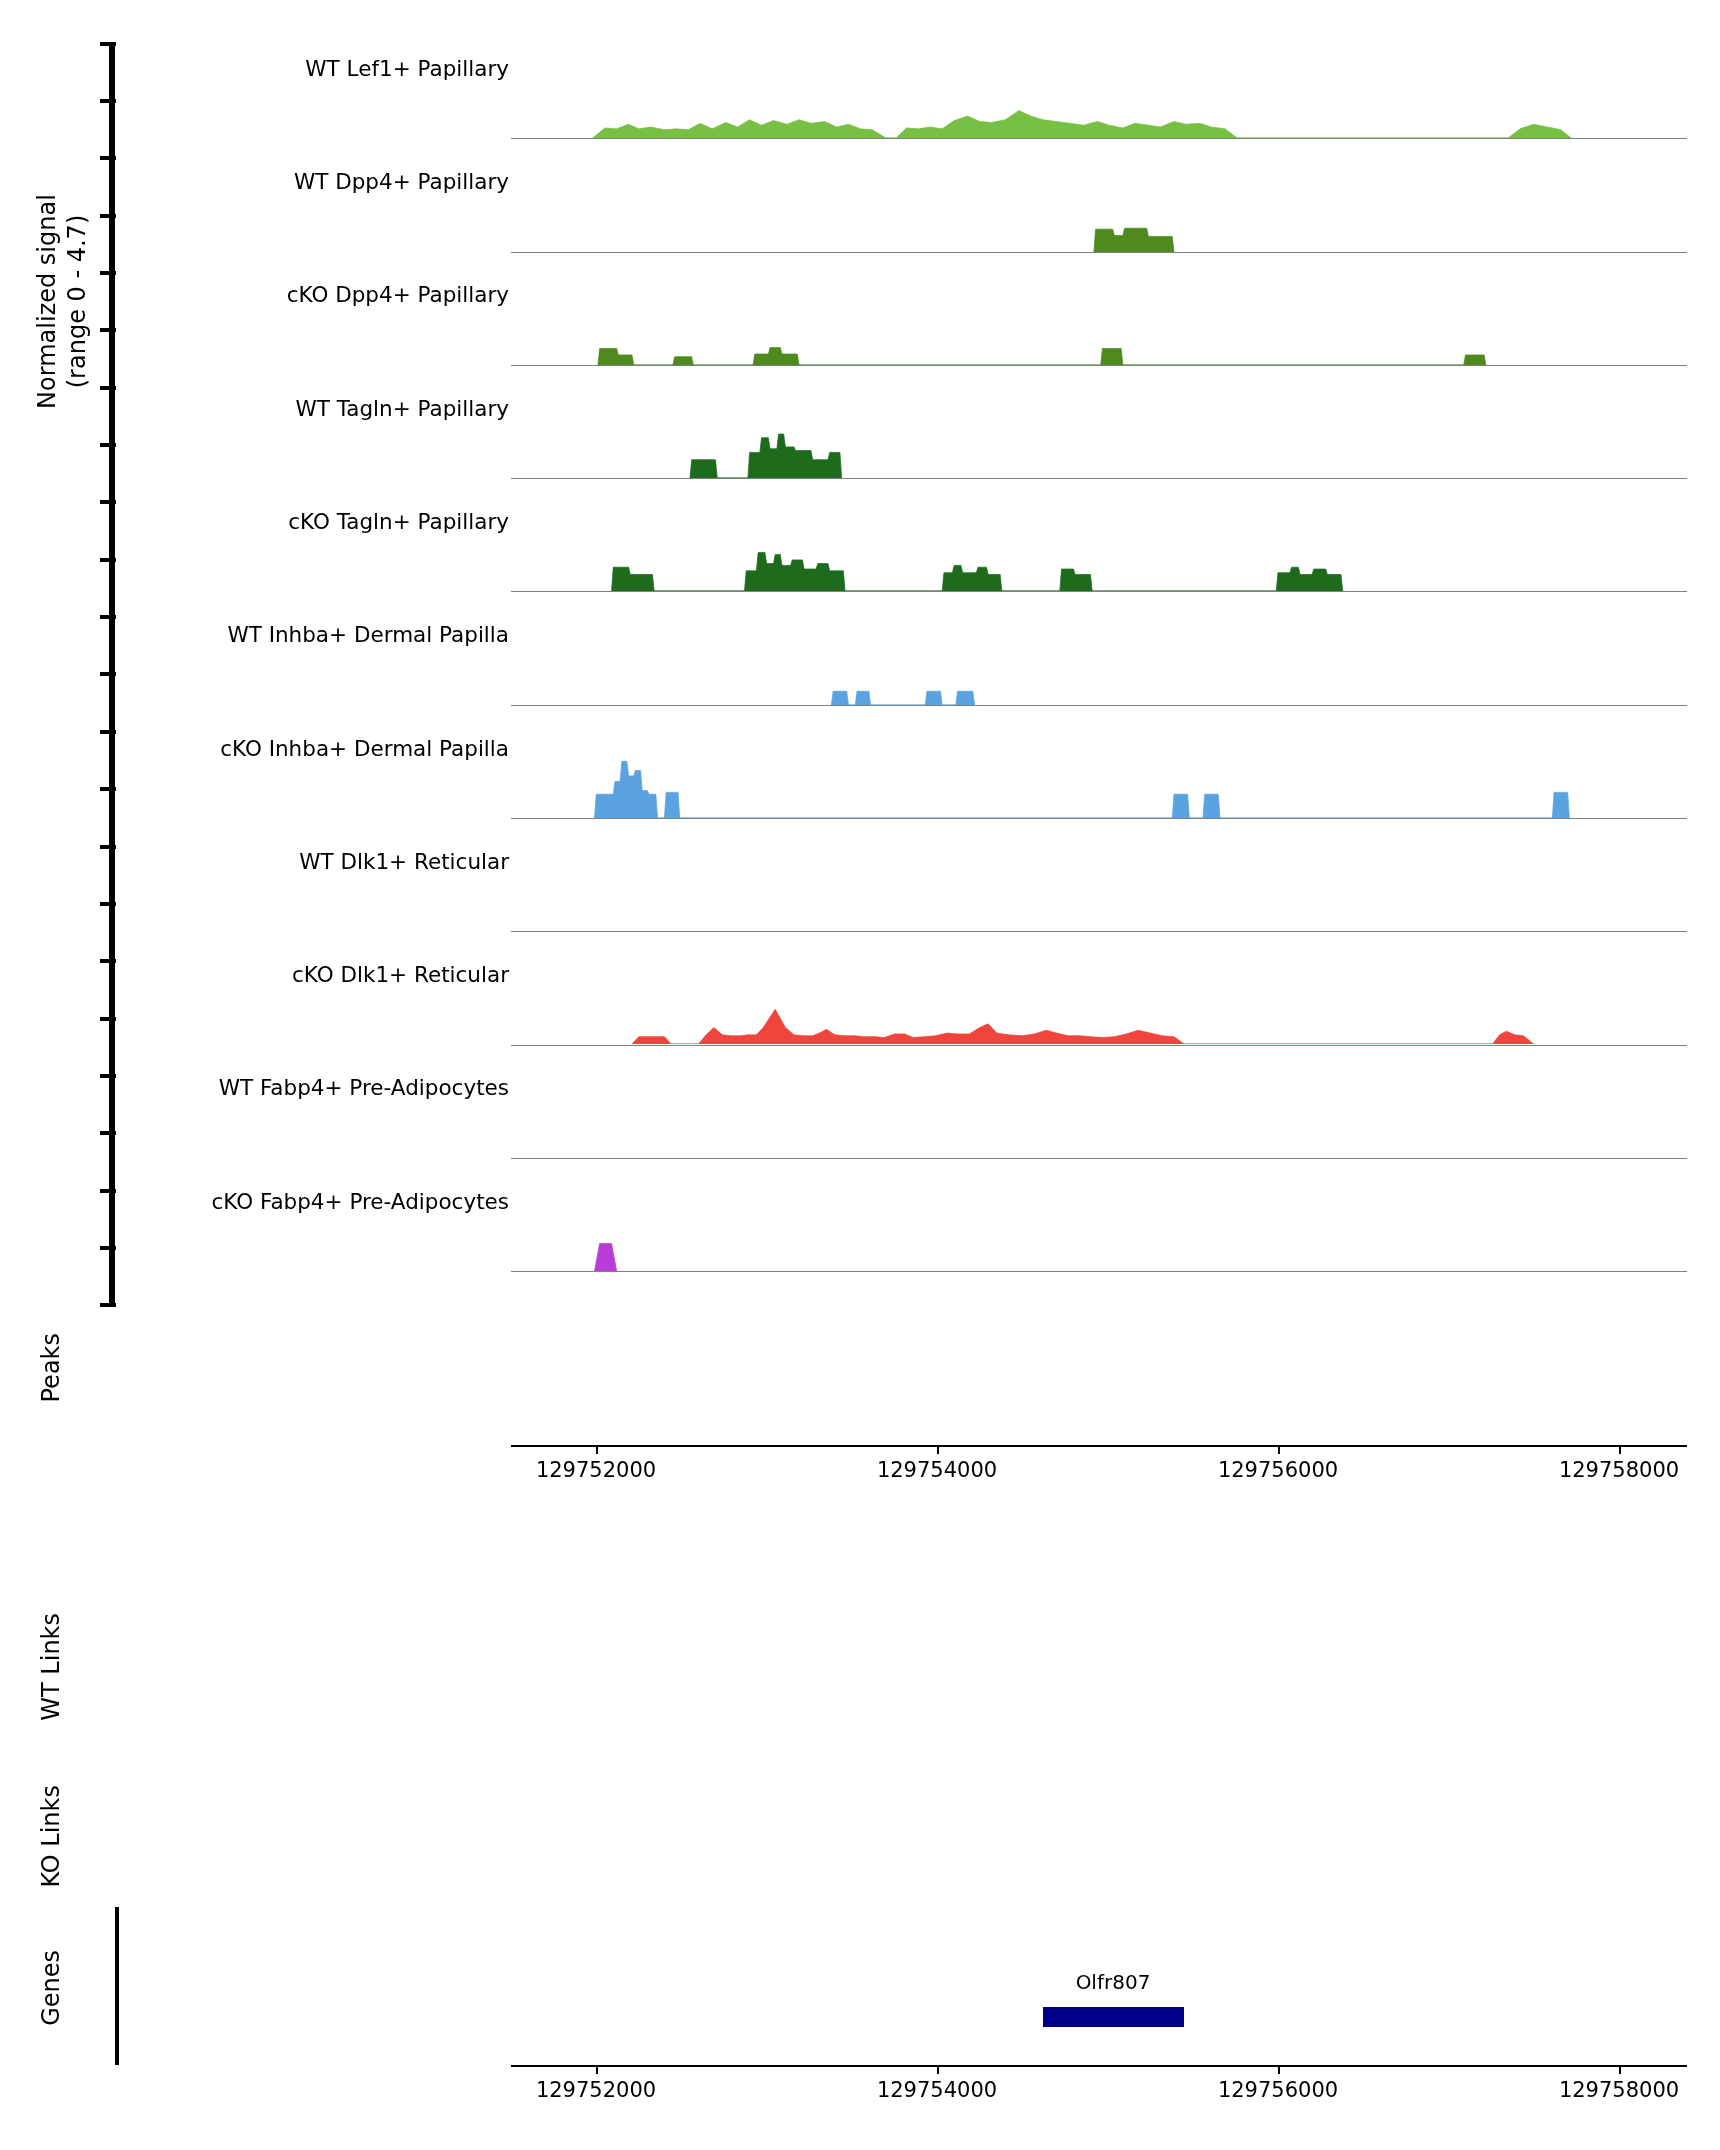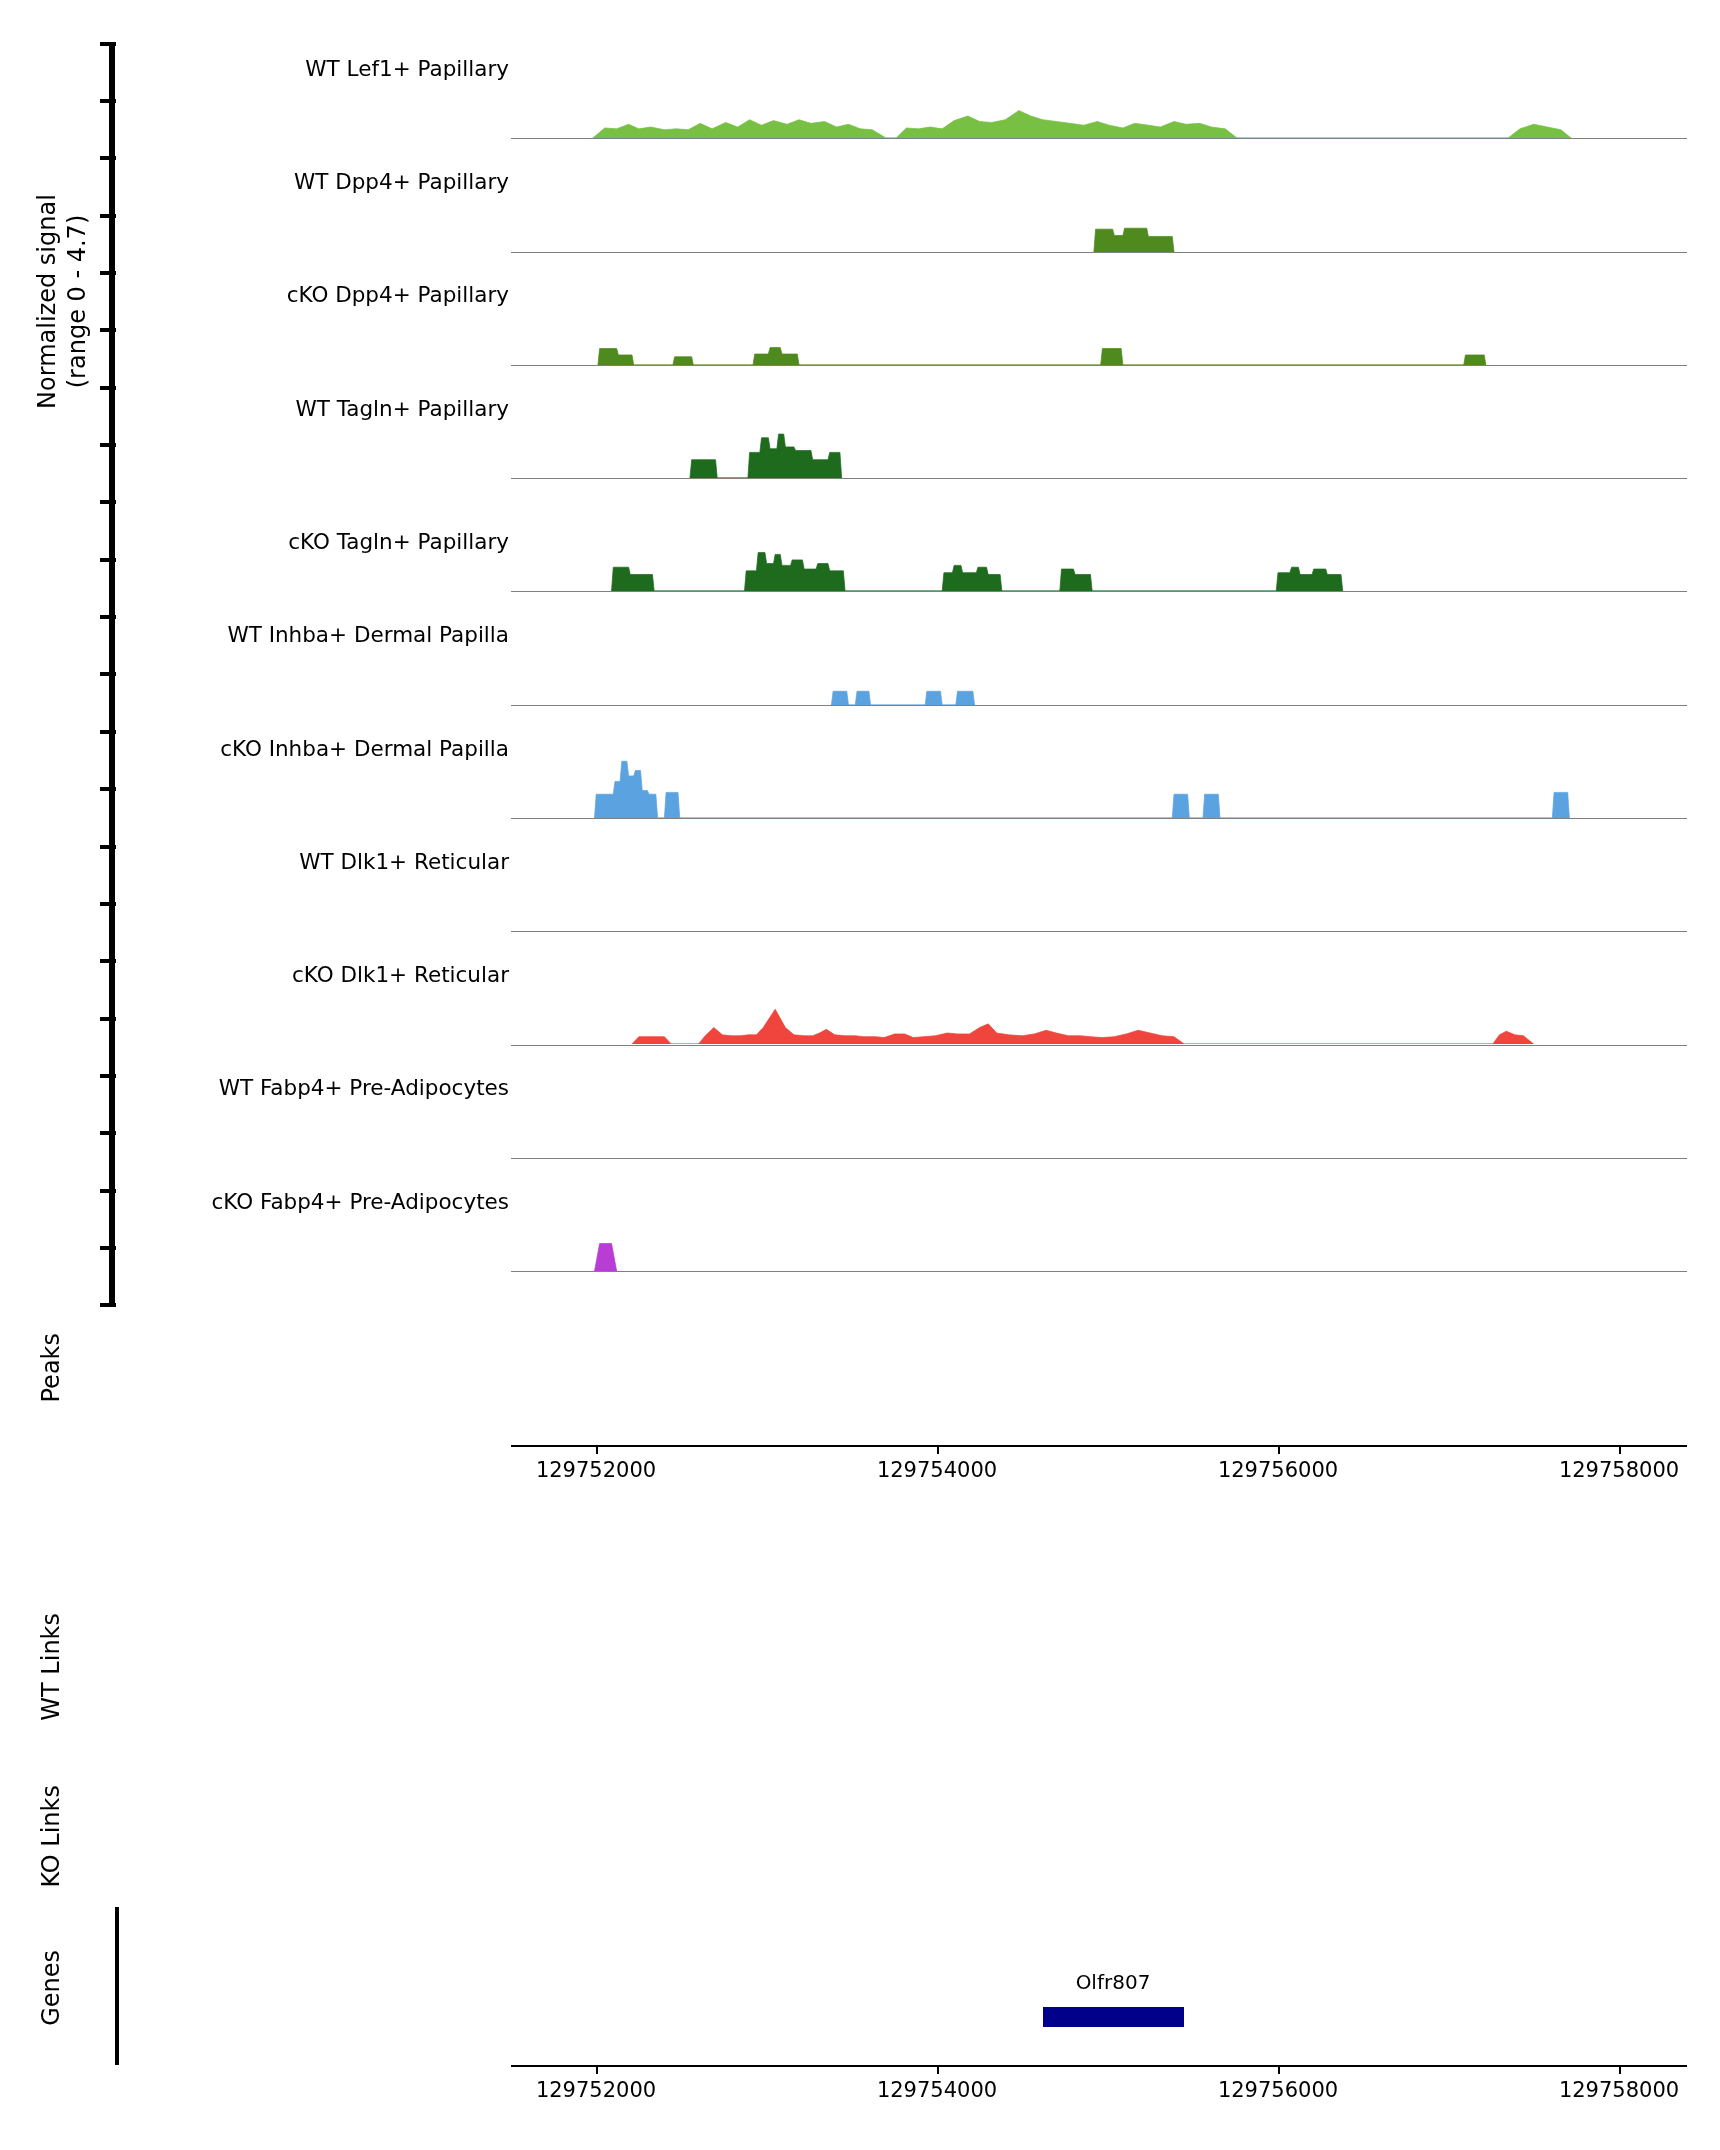--- a/index.html
+++ b/index.html
@@ -187,21 +187,21 @@
       <div class="track" style="top: 0px;">
         <div class="track-label" style="top: 396px;">WT Tagln+ Papillary</div>
         <div class="track-baseline" style="top: 478px;"></div>
         <div class="track-canvas" style="top: 392px; height: 86px;">
           <svg viewBox="0 0 1640 120" preserveAspectRatio="none">
             <path d="M249.57 120.00 L251.94 94.47 L285.22 94.47 L287.59 120.00 L330.38 120.00 L332.75 84.26 L347.01 84.26 L349.39 63.83 L358.90 63.83 L361.28 79.15 L370.78 79.15 L373.16 58.72 L380.29 58.72 L382.67 76.60 L394.55 76.60 L396.93 81.70 L418.32 81.70 L420.70 94.47 L442.09 94.47 L444.46 84.26 L458.72 84.26 L461.10 120.00 L461.10 120 L249.57 120 Z" fill="#1e6b1e" stroke="#1e6b1e" stroke-width="1"></path>
           </svg>
         </div>
       </div>
       <div class="track" style="top: 0px;">
-        <div class="track-label" style="top: 529px; margin-left: 32px;">cKO Tagln+ Papillary</div>
+        <div class="track-label" style="top: 509px; margin-left: 32px;">cKO Tagln+ Papillary</div>
         <div class="track-baseline" style="top: 591px;"></div>
         <div class="track-canvas" style="top: 505px; height: 86px;">
           <svg viewBox="0 0 1640 120" preserveAspectRatio="none">
             <path d="M140.23 120.00 L142.61 86.81 L164.00 86.81 L166.38 97.02 L197.28 97.02 L199.65 120.00 L325.62 120.00 L328.00 91.91 L342.26 91.91 L344.64 66.38 L354.14 66.38 L356.52 81.70 L366.03 81.70 L368.41 68.94 L375.54 68.94 L377.91 84.26 L389.80 84.26 L392.17 76.60 L406.43 76.60 L408.81 89.36 L425.45 89.36 L427.83 81.70 L442.09 81.70 L444.46 91.91 L463.48 91.91 L465.86 120.00 L601.33 120.00 L603.71 94.47 L615.59 94.47 L617.97 84.26 L627.48 84.26 L629.86 94.47 L648.87 94.47 L651.25 86.81 L663.13 86.81 L665.51 97.02 L682.14 97.02 L684.52 120.00 L765.33 120.00 L767.71 89.36 L784.35 89.36 L786.72 97.02 L808.12 97.02 L810.49 120.00 L1067.19 120.00 L1069.57 94.47 L1086.20 94.47 L1088.58 86.81 L1098.09 86.81 L1100.46 97.02 L1117.10 97.02 L1119.48 89.36 L1136.12 89.36 L1138.49 97.02 L1157.51 97.02 L1159.88 120.00 L1159.88 120 L140.23 120 Z" fill="#1e6b1e" stroke="#1e6b1e" stroke-width="1"></path>
           </svg>
         </div>
       </div>
       <div class="track" style="top: 0px;">
         <div class="track-label" style="top: 622px;">WT Inhba+ Dermal Papilla</div>
         <div class="track-baseline" style="top: 705px;"></div>

